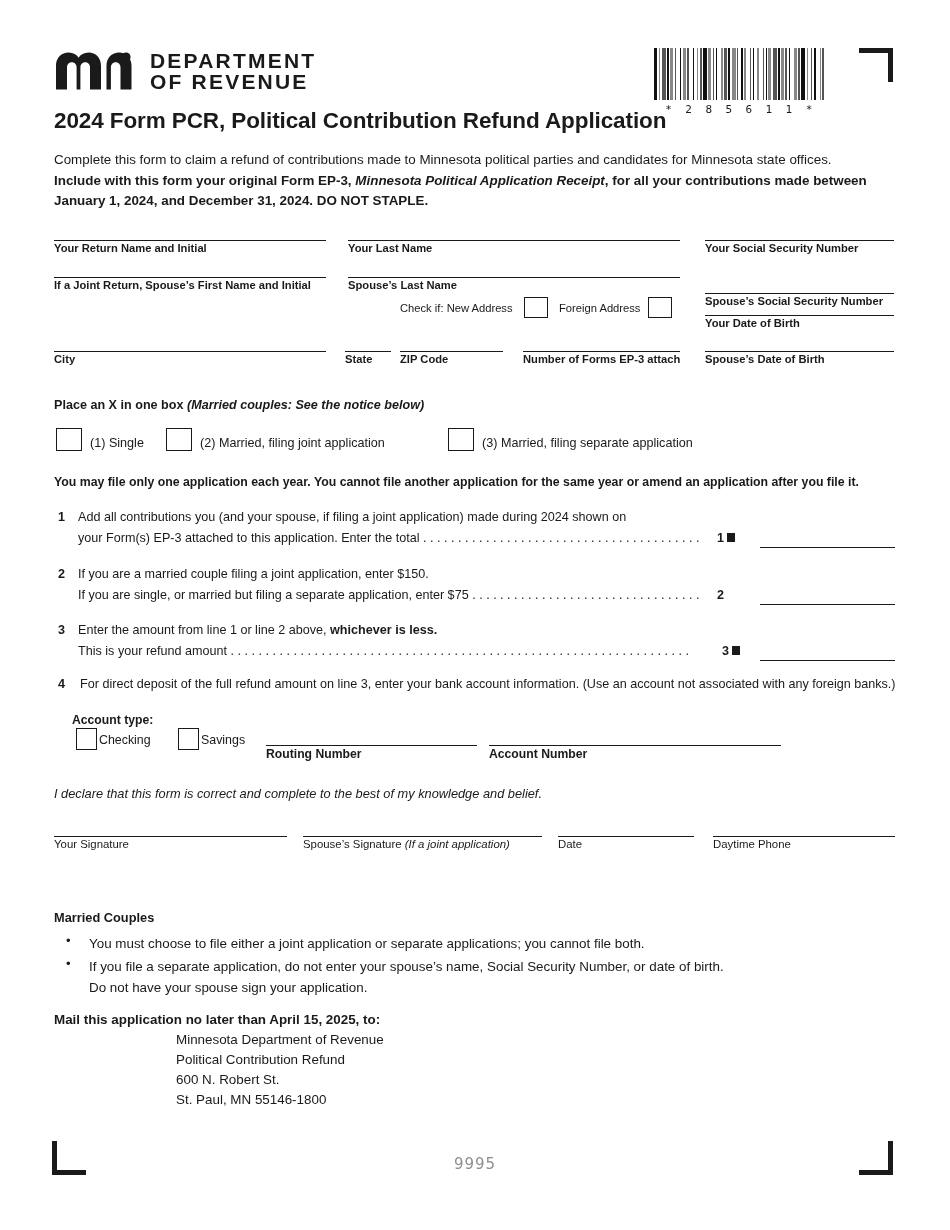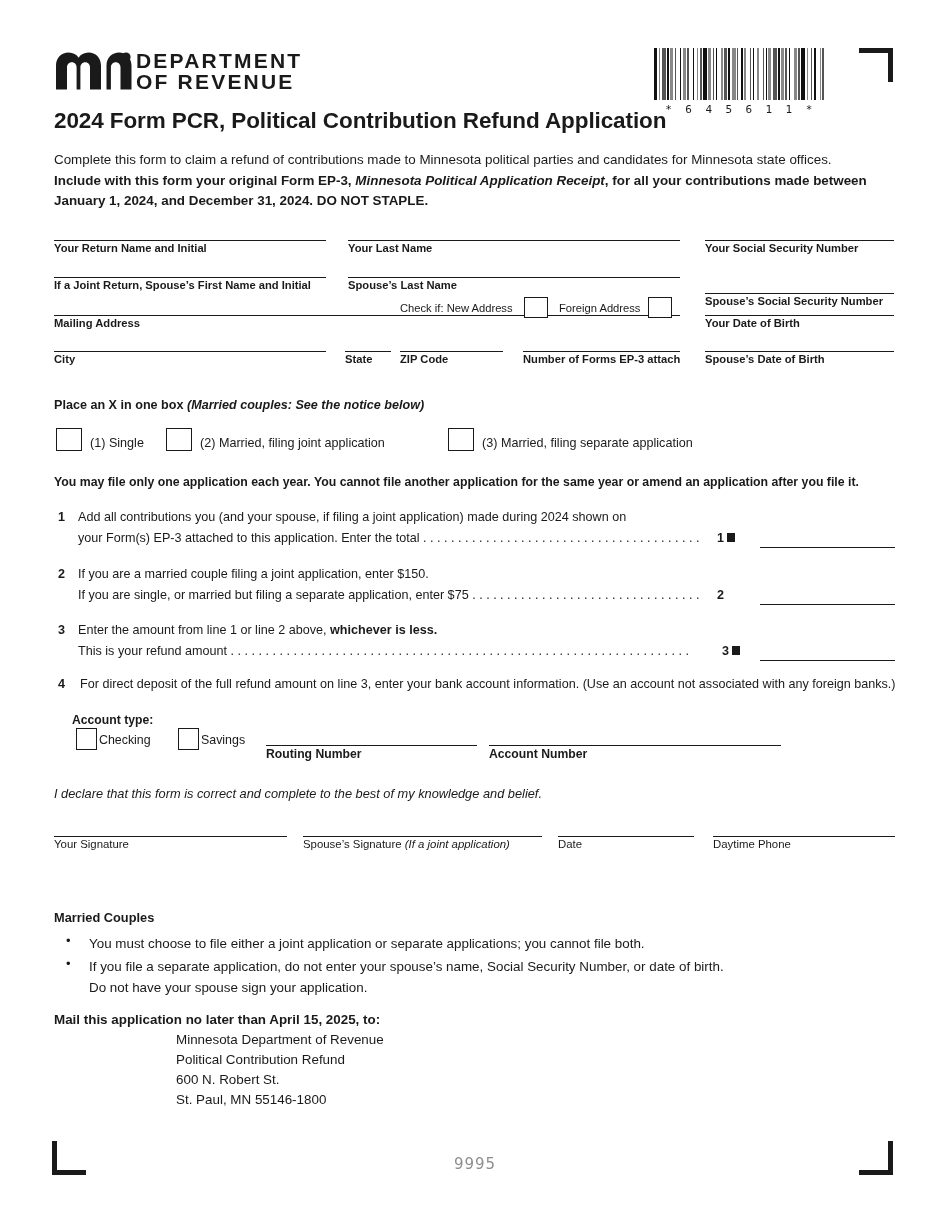--- a/index.html
+++ b/index.html
@@ -25,21 +25,21 @@
   .corner-bl { bottom: 55px; left: 52px; }
   .corner-bl .h { bottom: 0; left: 0; width: 34px; height: 5px; }
   .corner-bl .v { bottom: 0; left: 0; width: 5px; height: 34px; }
   .corner-br { bottom: 55px; right: 57px; }
   .corner-br .h { bottom: 0; right: 0; width: 34px; height: 5px; }
   .corner-br .v { bottom: 0; right: 0; width: 5px; height: 34px; }
 
   
   .logo-wrap {
     position: absolute; left: 54px; top: 50px;
-    display: flex; align-items: center; gap: 2px;
+    display: flex; align-items: center; gap: 16px;
   }
   .logo-mark { width: 80px; height: 40px; display: block; }
   .logo-text {
     font-weight: bold; font-size: 21px; line-height: 21px;
     letter-spacing: 2.2px; color: #1a1a1a;
   }
   .logo-text div { white-space: nowrap; }
 
   
   .barcode-wrap { position: absolute; right: 123px; top: 48px; text-align: center; }
@@ -216,21 +216,21 @@
         <span style="width: 3px; background: rgb(255, 255, 255);"></span>
         <span style="width: 1px; background: rgb(85, 85, 85);"></span>
         <span style="width: 2px; background: rgb(255, 255, 255);"></span>
         <span style="width: 2px; background: rgb(17, 17, 17);"></span>
         <span style="width: 4px; background: rgb(255, 255, 255);"></span>
         <span style="width: 1px; background: rgb(136, 136, 136);"></span>
         <span style="width: 1px; background: rgb(255, 255, 255);"></span>
         <span style="width: 2px; background: rgb(85, 85, 85);"></span>
         <span style="width: 3px; background: rgb(255, 255, 255);"></span>
       </div>
-    <div class="barcode-num">* 6 4 5 6 1 1 *</div>
+    <div class="barcode-num">* 2 8 5 6 1 1 *</div>
   </div>
 
   <div class="form-title">2024 Form PCR, Political Contribution Refund Application</div>
 
   <div class="intro">
     <span>Complete this form to claim a refund of contributions made to Minnesota political parties and candidates for Minnesota state offices.</span><br>
     <span class="b">Include with this form your original Form EP-3, </span><span class="i">Minnesota Political Application Receipt</span><span class="b">, for all your contributions made between</span><br>
     <span class="b">January 1, 2024, and December 31, 2024. DO NOT STAPLE.</span>
   </div>
 
@@ -253,24 +253,20 @@
   </div>
   <div class="fld" style="left:348px; top:277px; width:332px;">
     <div class="line"></div>
     <div class="lbl">Spouse’s Last Name</div>
   </div>
   <div class="fld" style="left:705px; top:293px; width:189px;">
     <div class="line"></div>
     <div class="lbl">Spouse’s Social Security Number</div>
   </div>
 
-  <div class="fld" style="left:54px; top:315px; width:626px;">
-    <div class="line"></div>
-    <div class="lbl">Mailing Address</div>
-  </div>
   <div class="chkline" style="left:400px; top:302px;">Check if: New Address</div>
   <div class="chk" style="left:524px; top:297px;"></div>
   <div class="chkline" style="left:559px; top:302px;">Foreign Address</div>
   <div class="chk" style="left:648px; top:297px;"></div>
   <div class="fld" style="left:705px; top:315px; width:189px;">
     <div class="line"></div>
     <div class="lbl">Your Date of Birth</div>
   </div>
 
   <div class="fld" style="left:54px; top:351px; width:272px;">

